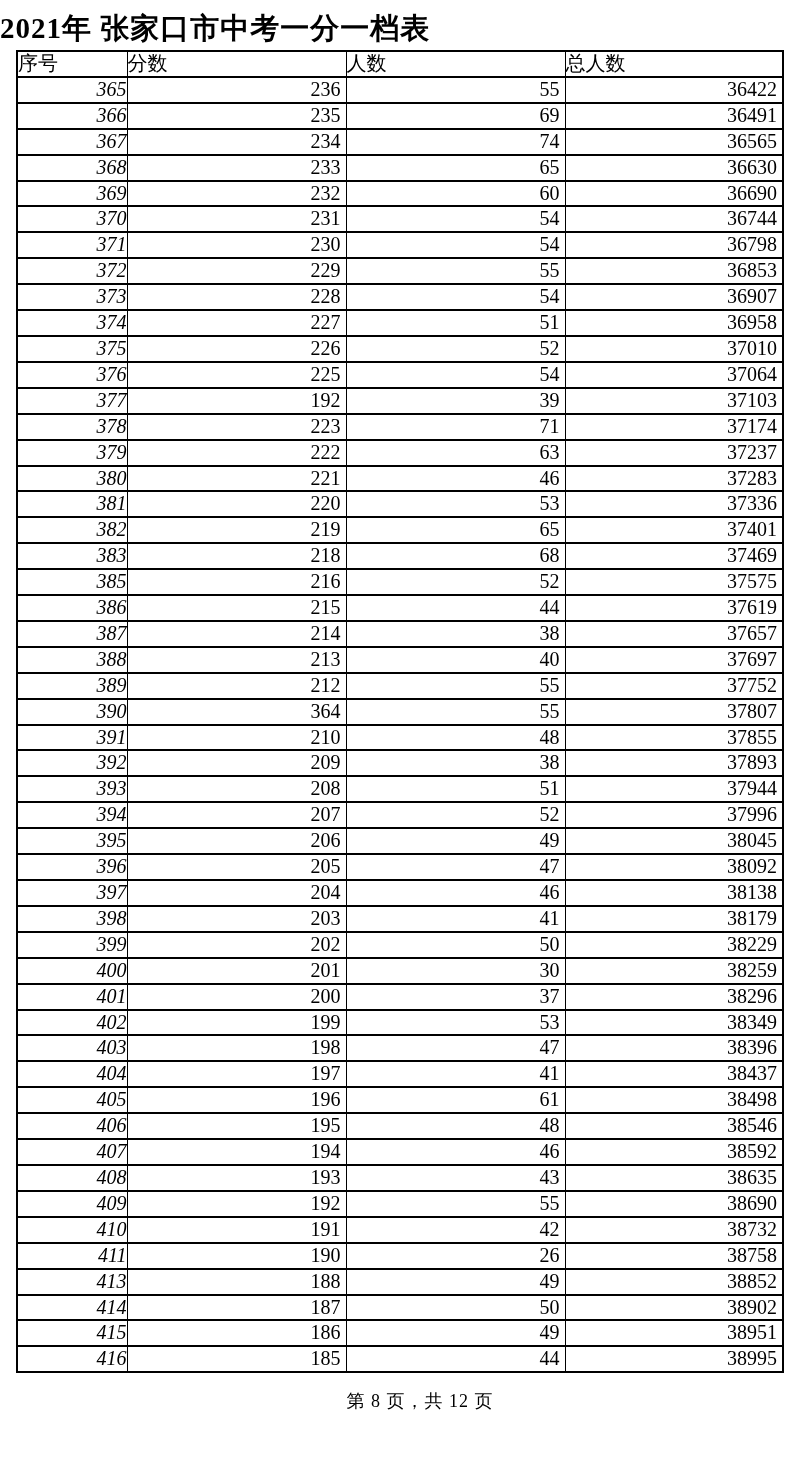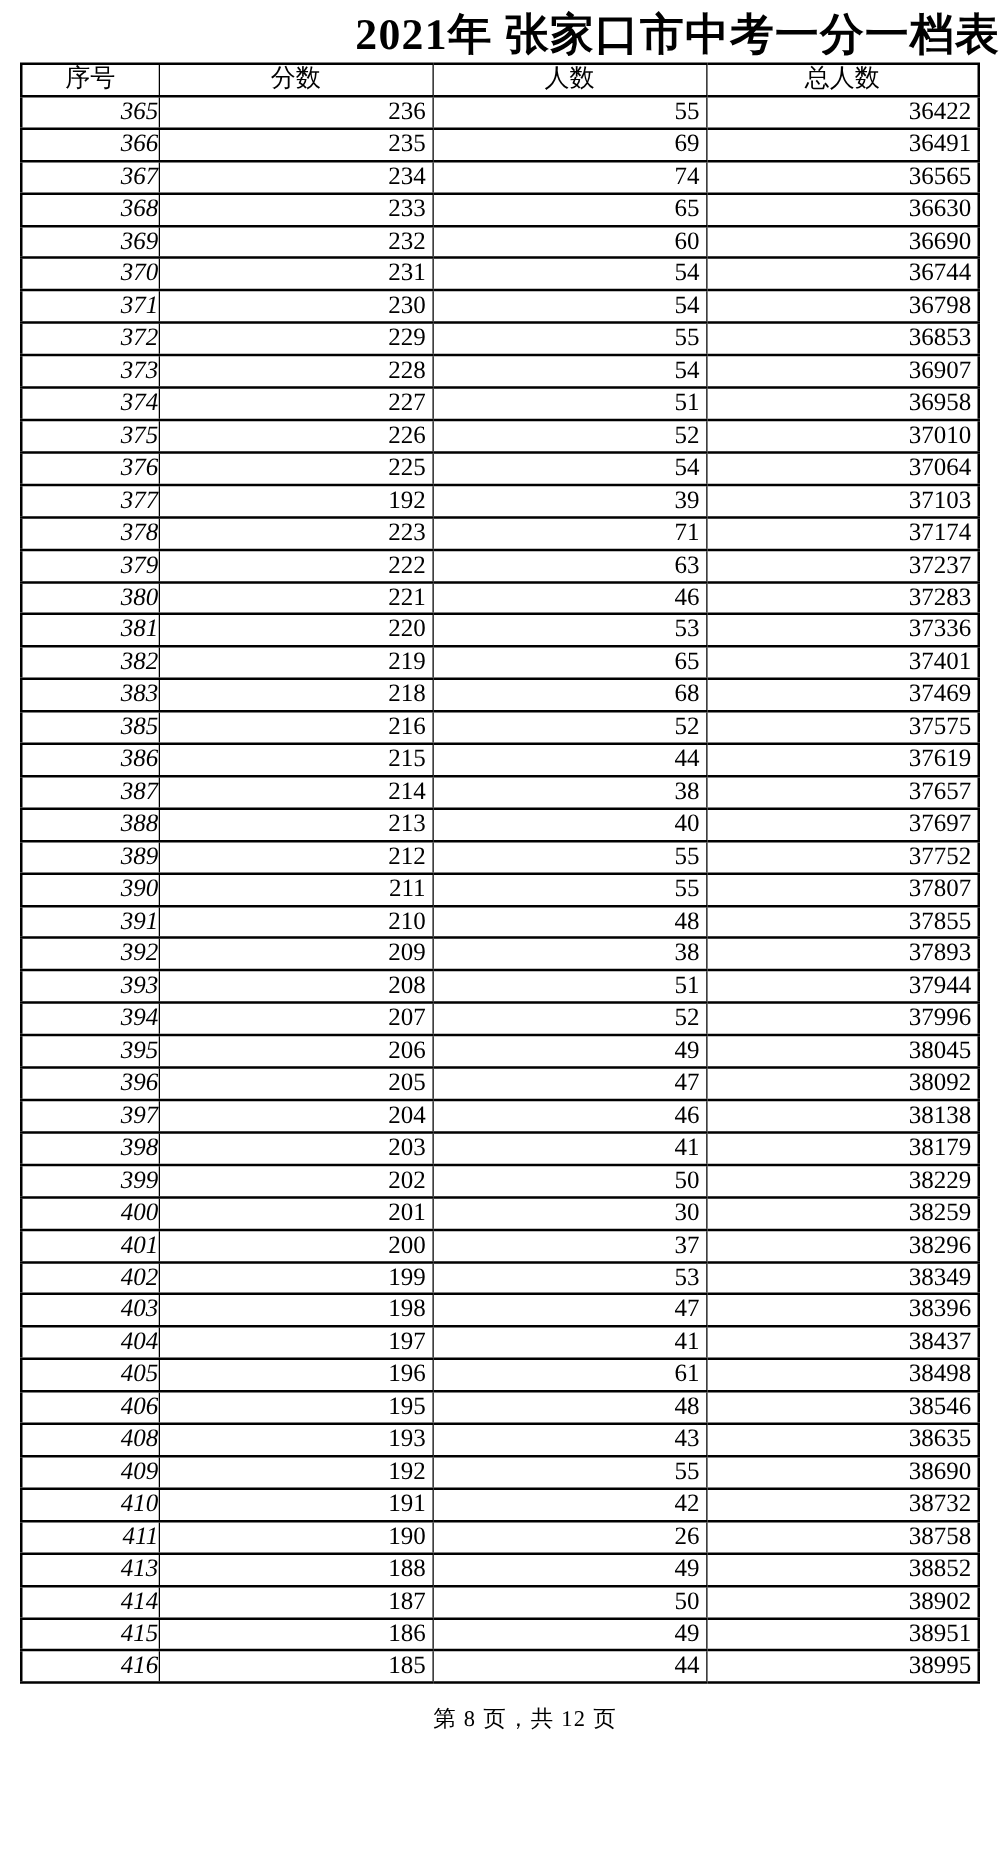--- a/index.html
+++ b/index.html
@@ -8,22 +8,22 @@
     background: #ffffff;
     color: #000000;
     font-family: "Liberation Serif", "DejaVu Serif", serif;
   }
   body {
     width: 800px;
     height: 1483px;
     overflow: hidden;
   }
   .page-title {
-    text-align: right;
-    font-size: 35px;
+    text-align: left;
+    font-size: 29px;
     font-weight: bold;
     letter-spacing: 1px;
     margin: 0;
     padding-top: 9px;
     line-height: 38px;
   }
   table.score-table {
     border-collapse: collapse;
     table-layout: fixed;
     width: 766px;
@@ -41,21 +41,21 @@
     border-bottom: 2px solid #000000;
     height: 23.9px;
     padding: 0;
     font-size: 20px;
     line-height: 23.9px;
     white-space: nowrap;
     overflow: hidden;
   }
   .score-table th {
     font-weight: normal;
-    text-align: center;
+    text-align: left;
   }
   .c-center { text-align: right; font-style: italic; }
   .c-right  { text-align: right; padding-right: 5px !important; }
   .page-footer {
     text-align: center;
     font-size: 18px;
     margin-top: 16px;
     letter-spacing: 1px;
     margin-left: 40px;
   }
@@ -220,21 +220,21 @@
         <td class="c-right">37697</td>
       </tr>
       <tr>
         <td class="c-center">389</td>
         <td class="c-right">212</td>
         <td class="c-right">55</td>
         <td class="c-right">37752</td>
       </tr>
       <tr>
         <td class="c-center">390</td>
-        <td class="c-right">211</td>
+        <td class="c-right">364</td>
         <td class="c-right">55</td>
         <td class="c-right">37807</td>
       </tr>
       <tr>
         <td class="c-center">391</td>
         <td class="c-right">210</td>
         <td class="c-right">48</td>
         <td class="c-right">37855</td>
       </tr>
       <tr>
@@ -319,20 +319,26 @@
         <td class="c-center">405</td>
         <td class="c-right">196</td>
         <td class="c-right">61</td>
         <td class="c-right">38498</td>
       </tr>
       <tr>
         <td class="c-center">406</td>
         <td class="c-right">195</td>
         <td class="c-right">48</td>
         <td class="c-right">38546</td>
+      </tr>
+      <tr>
+        <td class="c-center">407</td>
+        <td class="c-right">194</td>
+        <td class="c-right">46</td>
+        <td class="c-right">38592</td>
       </tr>
       <tr>
         <td class="c-center">408</td>
         <td class="c-right">193</td>
         <td class="c-right">43</td>
         <td class="c-right">38635</td>
       </tr>
       <tr>
         <td class="c-center">409</td>
         <td class="c-right">192</td>

